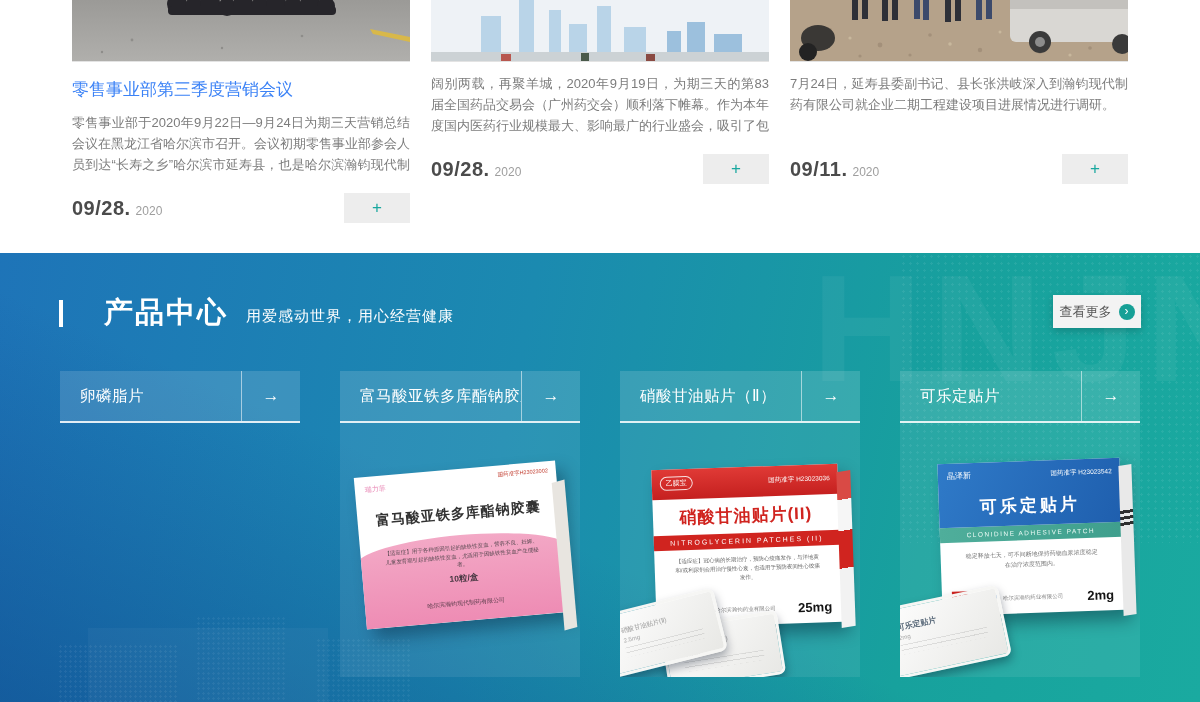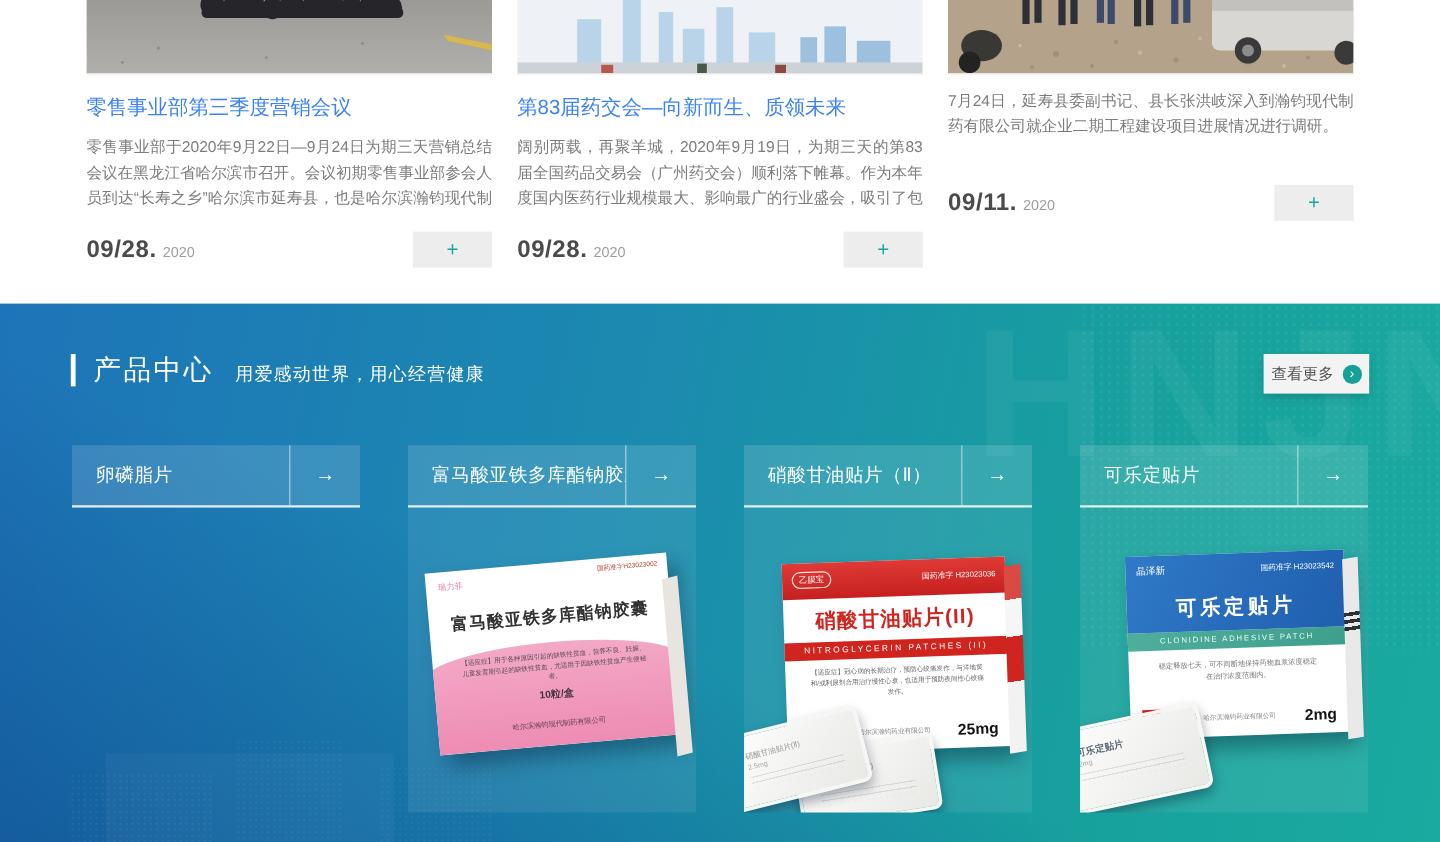--- a/index.html
+++ b/index.html
@@ -27,21 +27,21 @@
   .dots{background-image:radial-gradient(rgba(255,255,255,.20) 1px,transparent 1.3px);background-size:7px 7px;}
   .dots-right{position:absolute;right:0;top:0;width:300px;height:290px;opacity:.35;}
   .dots-bl1{position:absolute;left:58px;bottom:0;width:120px;height:58px;opacity:.30;background-size:5px 5px;}
   .dots-bl2{position:absolute;left:196px;bottom:0;width:90px;height:86px;opacity:.26;background-size:5px 5px;}
   .dots-bl3{position:absolute;left:316px;bottom:0;width:96px;height:64px;opacity:.26;background-size:5px 5px;}
   .faint-block{position:absolute;left:88px;bottom:0;width:240px;height:74px;background:rgba(255,255,255,.035);}
   .watermark{position:absolute;right:-66px;top:-12px;font-size:152px;font-weight:bold;letter-spacing:10px;color:rgba(255,255,255,.05);white-space:nowrap;}
 
   .section-head{position:absolute;left:59px;top:40px;display:flex;align-items:center;}
   .head-bar{width:4px;height:27px;background:#fff;margin-right:15px;}
-  .head-title{font-size:23px;font-weight:normal;color:#fff;letter-spacing:2px;}
+  .head-title{font-size:29px;font-weight:bold;color:#fff;letter-spacing:2px;margin-left:26px;}
   .head-sub{font-size:15px;color:#fff;margin-left:18px;padding-top:7px;letter-spacing:1px;}
 
   .view-more{position:absolute;right:59px;top:42px;width:88px;height:33px;background:#f3f3f3;display:flex;align-items:center;justify-content:center;gap:7px;cursor:pointer;box-shadow:0 3px 8px rgba(0,0,0,.18);}
   .view-more .lbl{font-size:13px;color:#555;}
   .view-more .circ{width:16px;height:16px;border-radius:50%;background:#17a096;color:#fff;font-size:12px;line-height:15px;text-align:center;}
 
   .cards{position:absolute;left:60px;top:118px;width:1080px;display:flex;gap:40px;}
   .pcard{flex:1;min-width:0;}
   .pcard-head{height:50px;background:rgba(255,255,255,.14);border-bottom:2px solid rgba(255,255,255,.85);display:flex;align-items:stretch;cursor:pointer;}
   .pcard-title{flex:1;display:flex;align-items:center;padding-left:20px;font-size:15.5px;color:#fff;white-space:nowrap;overflow:hidden;letter-spacing:.5px;}
@@ -182,21 +182,20 @@
               <rect x="236" y="31" width="14" height="30"></rect>
               <rect x="256" y="22" width="18" height="39"></rect>
               <rect x="283" y="34" width="28" height="27"></rect>
             </g>
             <rect y="52" width="338" height="9" fill="#ccd2d5"></rect>
             <rect x="70" y="54" width="10" height="7" fill="#b8574f"></rect>
             <rect x="150" y="53" width="8" height="8" fill="#4a5a4a"></rect>
             <rect x="215" y="54" width="9" height="7" fill="#8a4a42"></rect>
           </svg>
         </div>
-        <div class="news-title">第83届药交会—向新而生、质领未来</div>
         <div class="news-excerpt">阔别两载，再聚羊城，2020年9月19日，为期三天的第83届全国药品交易会（广州药交会）顺利落下帷幕。作为本年度国内医药行业规模最大、影响最广的行业盛会，吸引了包括真奥药业集团在内的2000多家国内知名药企集中</div>
         <div class="news-footer">
           <div class="news-date">
             <span class="d">09/28.</span>
             <span class="y">2020</span>
           </div>
           <div class="plus-btn">+</div>
         </div>
       </div>
 

